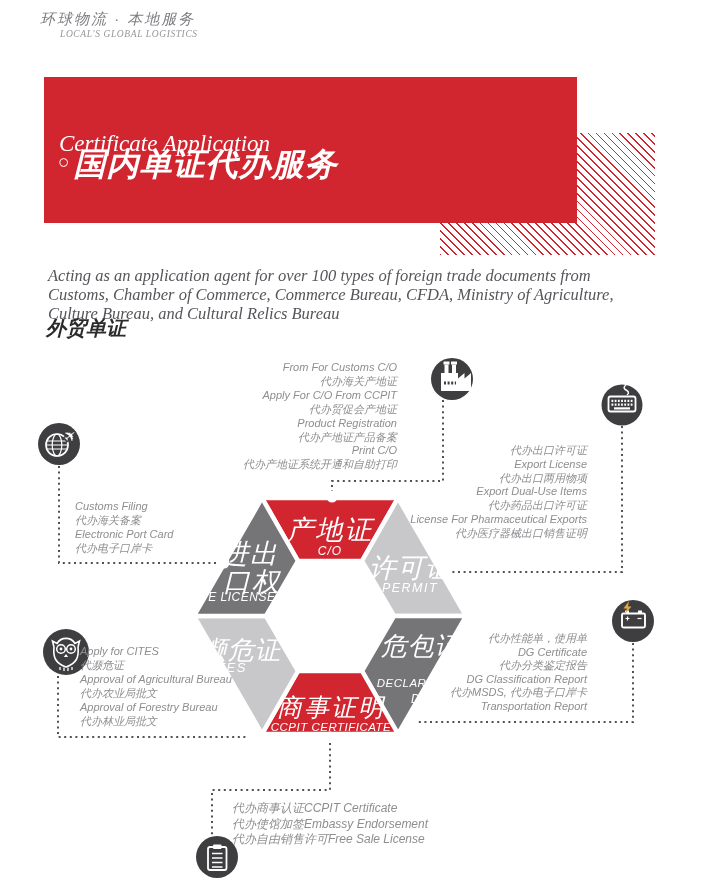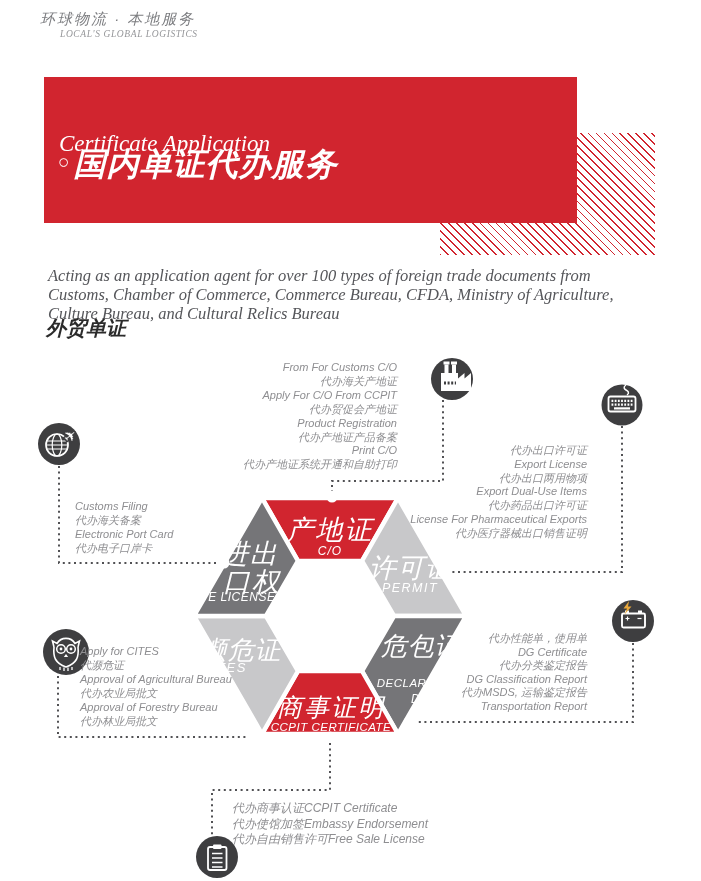--- a/index.html
+++ b/index.html
@@ -214,21 +214,21 @@
       <div class="line">Approval of Agricultural Bureau</div>
       <div class="line">代办农业局批文</div>
       <div class="line">Approval of Forestry Bureau</div>
       <div class="line">代办林业局批文</div>
     </div>
   <div class="list right" id="list-dg">
       <div class="line">代办性能单，使用单</div>
       <div class="line">DG Certificate</div>
       <div class="line">代办分类鉴定报告</div>
       <div class="line">DG Classification Report</div>
-      <div class="line">代办MSDS, 运输鉴定报告</div>
+      <div class="line">代办MSDS, 代办电子口岸卡</div>
       <div class="line">Transportation Report</div>
     </div>
   <div class="list" id="list-ccpit">
       <div class="line">代办商事认证CCPIT Certificate</div>
       <div class="line">代办使馆加签Embassy Endorsement</div>
       <div class="line">代办自由销售许可Free Sale License</div>
     </div>
 
 </div>
 

